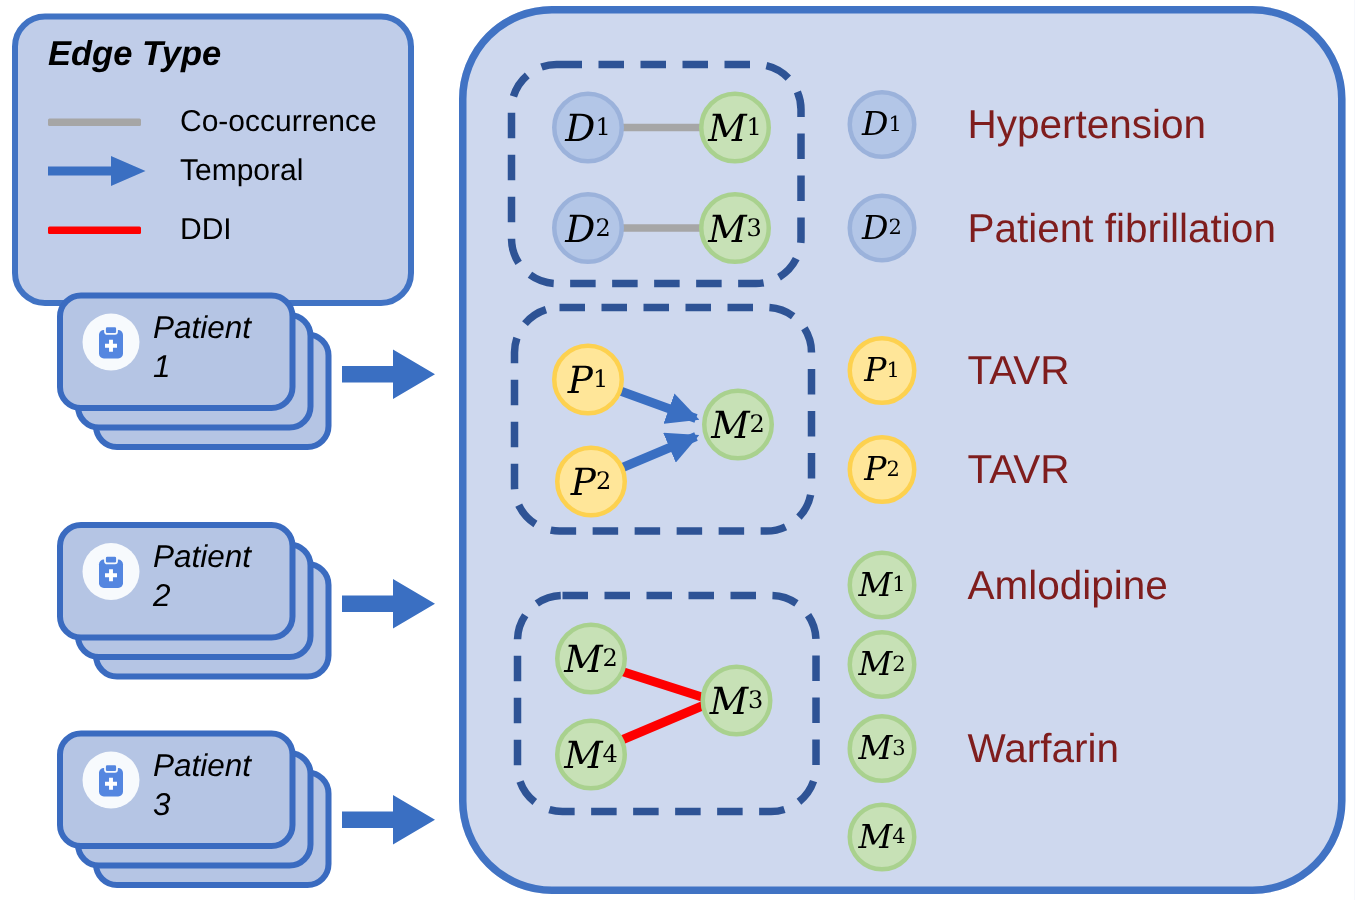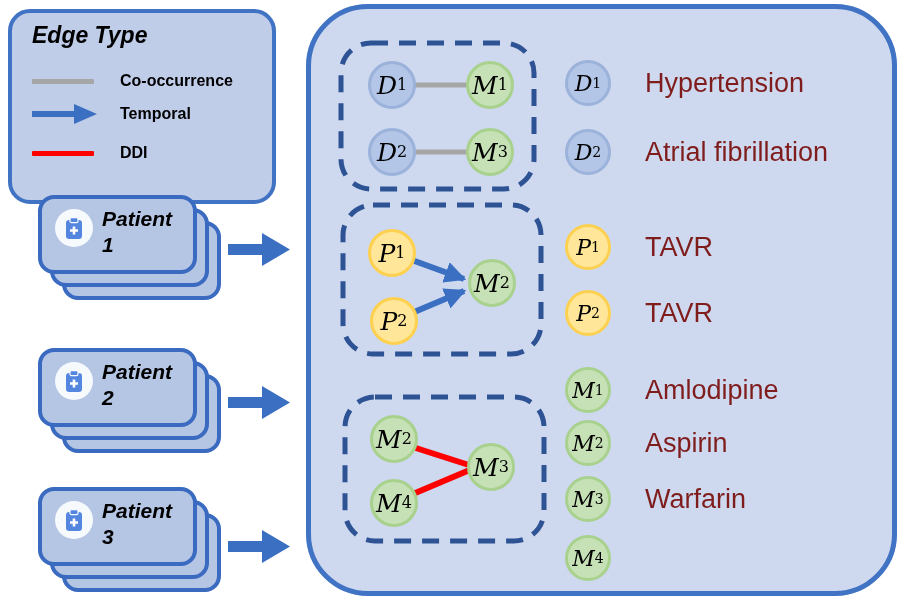--- a/index.html
+++ b/index.html
@@ -9,32 +9,32 @@
   
   .edge-legend{position:absolute;left:8px;top:9px;width:268px;height:195px;box-sizing:border-box;
                background:#c0cde9;border:4px solid #4173c4;border-radius:22px;}
   .edge-legend-title{position:absolute;left:20px;top:9px;font-size:23px;font-weight:bold;
                      font-style:italic;color:#000;}
   .legend-row{position:absolute;left:20px;display:flex;align-items:center;height:24px;}
   .legend-sample{width:66px;display:flex;align-items:center;justify-content:flex-start;}
   .line-sample{width:62px;height:5px;border-radius:1px;}
   .gray-line{background:#a6a6a6;}
   .red-line{background:#fe0000;}
-  .legend-label{margin-left:22px;font-size:16px;font-weight:bold;color:#000;}
+  .legend-label{margin-left:22px;font-size:20px;font-weight:normal;color:#000;}
 
   
   .card-stack{position:absolute;left:38px;width:159px;height:79px;}
   .card-layer{position:absolute;left:0;top:0;width:100%;height:100%;box-sizing:border-box;
               background:#b5c5e4;border:4px solid #3a6bc0;border-radius:16px;}
   .card-layer.l2{transform:translate(24px,26px);}
   .card-layer.l1{transform:translate(12px,13px);}
   .card-face{z-index:2;}
   .patient-icon-circle{position:absolute;left:13px;top:10px;width:38px;height:38px;border-radius:50%;
                        background:#f7fafd;display:flex;align-items:center;justify-content:center;}
-  .patient-text{position:absolute;left:60px;top:7px;font-size:21px;font-weight:bold;
+  .patient-text{position:absolute;left:60px;top:7px;font-size:21px;font-weight:normal;
                 font-style:italic;color:#000;line-height:1.25;}
 
   
   .flow-arrow{position:absolute;left:228px;width:62px;height:35px;}
 
   
   .panel{position:absolute;left:306px;top:4px;width:591px;height:592px;background:#ced8ee;
          border-radius:62px;}
   .panel::before{content:"";position:absolute;inset:0;border:5px solid #4173c4;border-radius:62px;
                  box-sizing:border-box;pointer-events:none;}
@@ -223,21 +223,21 @@
         <span>D</span>
           <sub>1</sub>
       </div>
       <span class="entry-name">Hypertension</span>
     </div>
     <div class="legend-entry" style="top:125px;">
       <div class="node n-d">
         <span>D</span>
           <sub>2</sub>
       </div>
-      <span class="entry-name">Atrial fibrillation</span>
+      <span class="entry-name">Patient fibrillation</span>
     </div>
     <div class="legend-entry" style="top:220px;">
       <div class="node n-p">
         <span>P</span>
           <sub>1</sub>
       </div>
       <span class="entry-name">TAVR</span>
     </div>
     <div class="legend-entry" style="top:286px;">
       <div class="node n-p">
@@ -251,21 +251,20 @@
         <span>M</span>
           <sub>1</sub>
       </div>
       <span class="entry-name">Amlodipine</span>
     </div>
     <div class="legend-entry" style="top:416px;">
       <div class="node n-m">
         <span>M</span>
           <sub>2</sub>
       </div>
-      <span class="entry-name">Aspirin</span>
     </div>
     <div class="legend-entry" style="top:472px;">
       <div class="node n-m">
         <span>M</span>
           <sub>3</sub>
       </div>
       <span class="entry-name">Warfarin</span>
     </div>
     <div class="legend-entry" style="top:531px;">
       <div class="node n-m">

